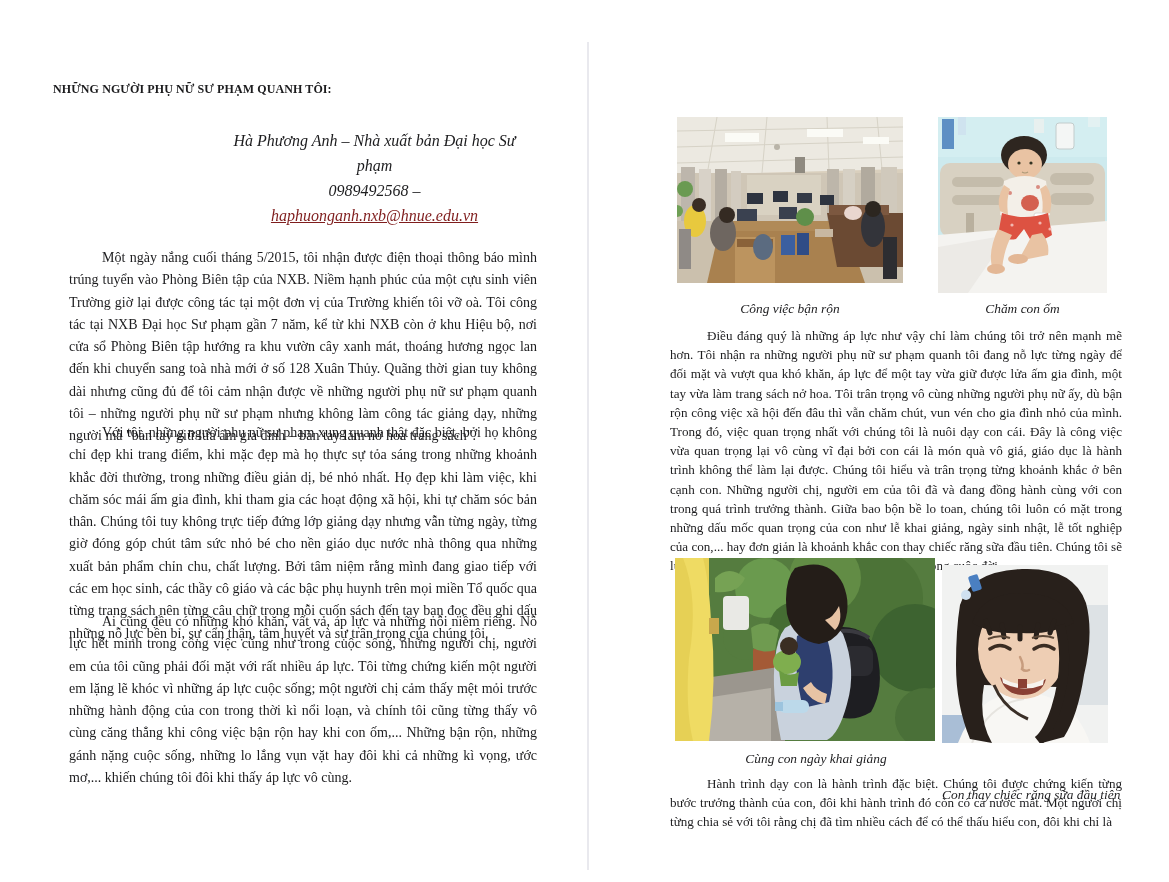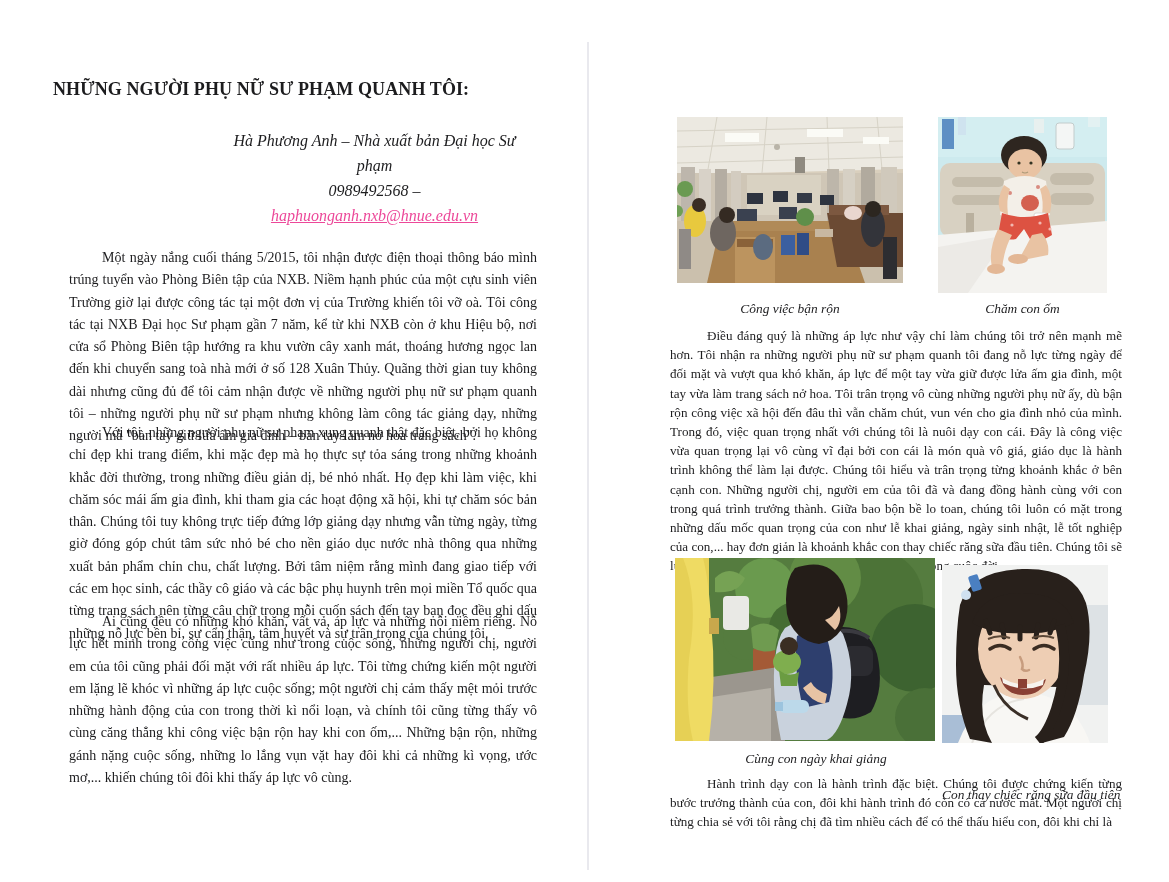--- a/index.html
+++ b/index.html
@@ -7,24 +7,24 @@
     width:1169px;height:882px;position:relative;background:#ffffff;
     font-family:"Liberation Serif","DejaVu Serif",serif;color:#1c1c1e;
     overflow:hidden;
   }
   .page-divider{
     position:absolute;left:587px;top:42px;width:2px;height:828px;
     background:#e9e9ee;
   }
   
   .page-left{position:absolute;left:53px;top:76px;width:468px;}
-  .doc-title{font-weight:bold;font-size:18px;line-height:27px;white-space:nowrap;letter-spacing:.1px;}
+  .doc-title{font-weight:bold;font-size:12px;line-height:27px;white-space:nowrap;letter-spacing:.1px;}
   .byline-block{position:absolute;left:175px;top:52px;width:293px;text-align:center;}
   .byline{font-style:italic;font-size:16px;line-height:25px;}
-  .contact a, .contact .email{text-decoration:underline;color:#ec4899;}
+  .contact a, .contact .email{text-decoration:underline;color:#7f1d1d;}
   .para{
     position:absolute;left:0;width:468px;text-align:justify;
     font-size:14px;line-height:22.3px;text-indent:33px;margin:16px;
   }
   
   .page-right{position:absolute;left:670px;top:115px;width:452px;}
   .photo{position:absolute;overflow:hidden;background:#ddd;}
   .photo svg{display:block;width:100%;height:100%;}
   .caption{
     position:absolute;text-align:center;font-style:italic;

